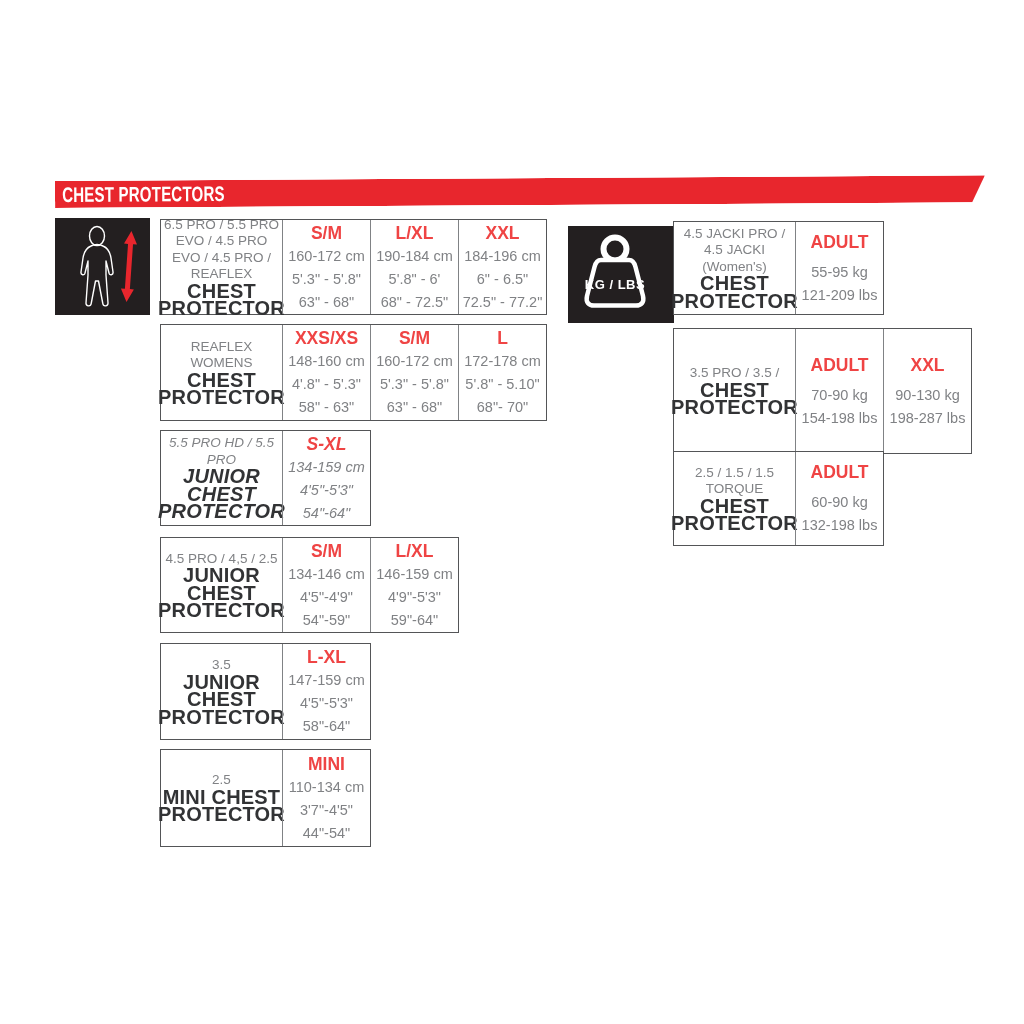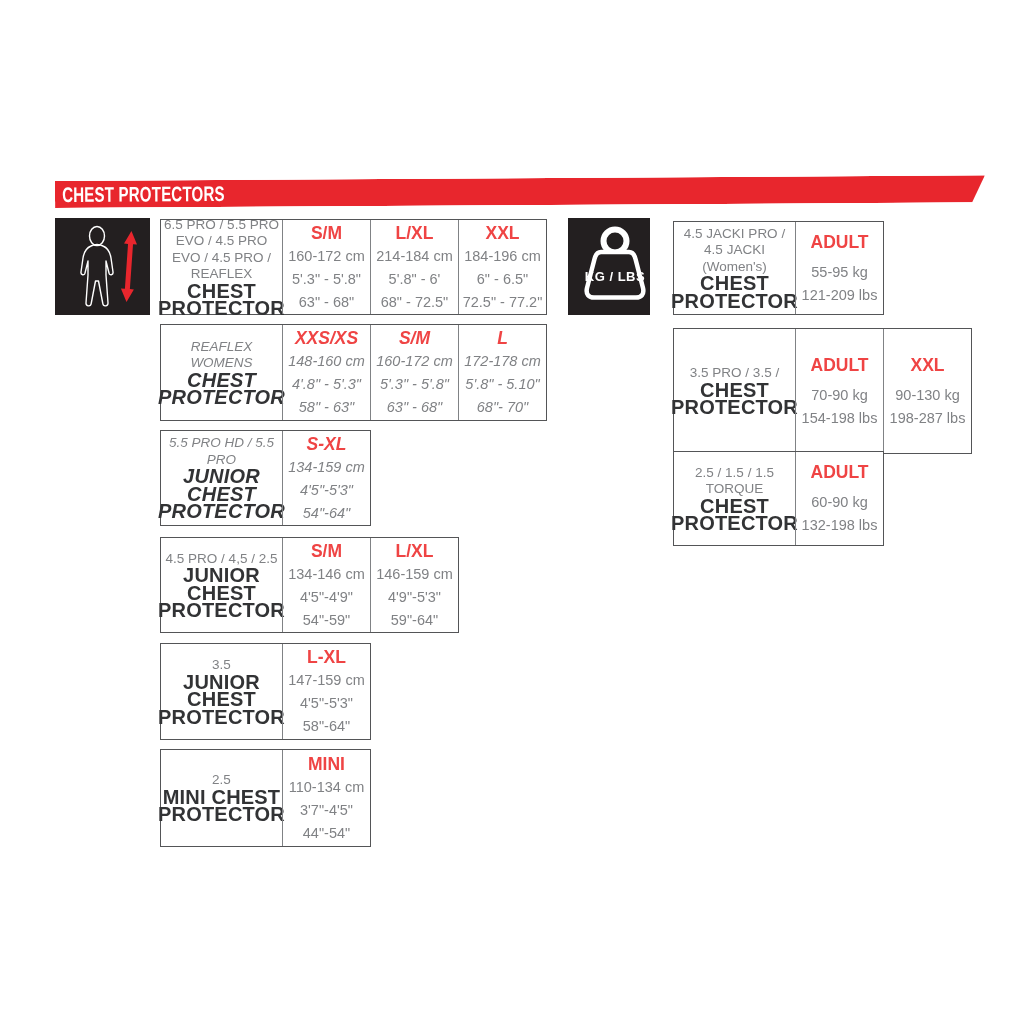--- a/index.html
+++ b/index.html
@@ -55,54 +55,54 @@
   </div>
 
   <div class="icon-box" style="left:55px;top:218px;width:95px;height:97px;">
     <svg width="95" height="97" viewBox="0 0 95 97">
       <ellipse cx="42" cy="18" rx="7.5" ry="9.5" fill="none" stroke="#ffffff" stroke-width="1.4"></ellipse>
       <path d="M36 28 C31 30 29 34 28 40 L26 54 C25.5 57 29.5 58 30 55 L33 43 L33 57 L31 85 C30.8 88.5 35.8 89 36.2 85.5 L40.5 63 L43.5 63 L47.8 85.5 C48.2 89 53.2 88.5 53 85 L51 57 L51 43 L54 55 C54.5 58 58.5 57 58 54 L56 40 C55 34 53 30 48 28 C44 26 40 26 36 28 Z" fill="none" stroke="#ffffff" stroke-width="1.4" stroke-linejoin="round"></path>
       <polygon points="74,13 80.5,26 76.5,26 76.5,71 80.5,71 74,84 67.5,71 71.5,71 71.5,26 67.5,26" fill="#e8262d" transform="rotate(4 74 48)"></polygon>
     </svg>
   </div>
 
-  <div class="icon-box" style="left:568px;top:218px;width:82px;height:97px;text-align:center;">
+  <div class="icon-box" style="left:568px;top:226px;width:106px;height:97px;text-align:center;">
     <svg width="94" height="97" viewBox="0 0 94 97">
       <circle cx="47" cy="23" r="11.5" fill="none" stroke="#ffffff" stroke-width="6"></circle>
       <path d="M33 34 C29 34 27.5 37 26.5 41 L19 70 C17.5 76.5 21 79.5 26 79.5 L68 79.5 C73 79.5 76.5 76.5 75 70 L67.5 41 C66.5 37 65 34 61 34 Z" fill="#231f20" stroke="#ffffff" stroke-width="4.5" stroke-linejoin="round"></path>
       <text x="47" y="63" fill="#ffffff" font-size="13" font-weight="bold" text-anchor="middle" letter-spacing="0.5">KG / LBS</text>
     </svg>
   </div>
 
   <div class="tbl" style="left:160px;top:219px;height:96px;">
     <div class="lbl">
       <div class="model">6.5 PRO / 5.5 PRO EVO / 4.5 PRO EVO / 4.5 PRO / REAFLEX</div>
       <div class="product">CHEST PROTECTOR</div>
     </div>
     <div class="cell">
       <div class="size-head">S/M</div>
       <div class="size-line">160-172 cm</div>
       <div class="size-line">5'.3" - 5'.8"</div>
       <div class="size-line">63" - 68"</div>
     </div>
     <div class="cell">
       <div class="size-head">L/XL</div>
-      <div class="size-line">214-184 cm</div>
+      <div class="size-line">190-184 cm</div>
       <div class="size-line">5'.8" - 6'</div>
       <div class="size-line">68" - 72.5"</div>
     </div>
     <div class="cell">
       <div class="size-head">XXL</div>
       <div class="size-line">184-196 cm</div>
       <div class="size-line">6" - 6.5"</div>
       <div class="size-line">72.5" - 77.2"</div>
     </div>
   </div>
 
-  <div class="tbl" style="left:160px;top:324px;height:97px;font-style:italic;">
+  <div class="tbl" style="left:160px;top:324px;height:97px;">
     <div class="lbl">
       <div class="model">REAFLEX WOMENS</div>
       <div class="product">CHEST PROTECTOR</div>
     </div>
     <div class="cell">
       <div class="size-head">XXS/XS</div>
       <div class="size-line">148-160 cm</div>
       <div class="size-line">4'.8" - 5'.3"</div>
       <div class="size-line">58" - 63"</div>
     </div>

